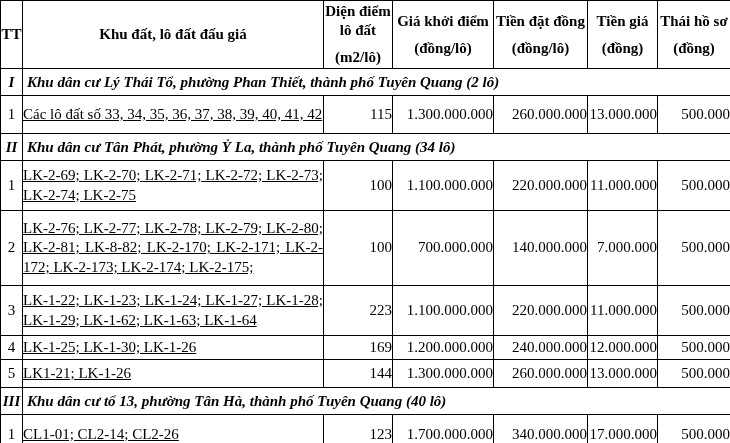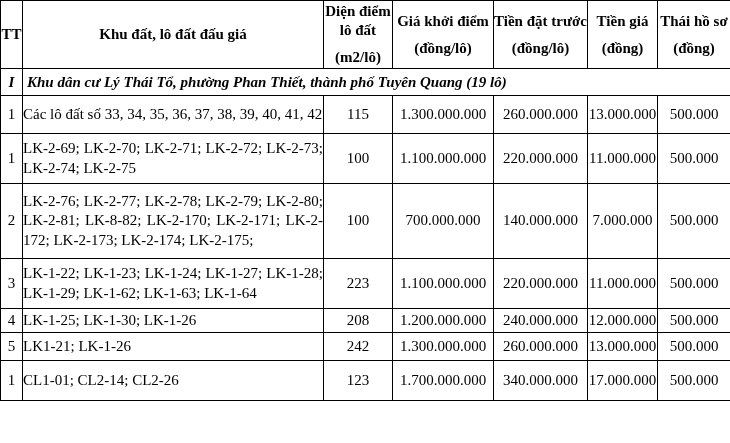--- a/index.html
+++ b/index.html
@@ -70,23 +70,24 @@
     font-size: 15px;
     line-height: 1.3;
     vertical-align: middle;
   }
   td.tt {
     text-align: center;
   }
   td.lots {
     text-align: justify;
     padding: 1px 3px 1px 3px;
+    text-decoration: underline;
   }
   td.num {
-    text-align: center;
+    text-align: right;
     padding: 1px 2px;
   }
 </style>
 </head>
 <body>
 
 <table class="auction">
   <colgroup>
     <col class="c-tt">
       <col class="c-lots">
@@ -102,49 +103,53 @@
       <th>Khu đất, lô đất đấu giá</th>
       <th>
         <span>Diện điểm lô đất</span>
         <span class="unit">(m2/lô)</span>
       </th>
       <th>
         <span>Giá khởi điểm</span>
         <span class="unit">(đồng/lô)</span>
       </th>
       <th>
-        <span>Tiền đặt trước</span>
+        <span>Tiền đặt đồng</span>
         <span class="unit">(đồng/lô)</span>
       </th>
       <th>
         <span>Tiền giá</span>
         <span class="unit">(đồng)</span>
       </th>
       <th>
         <span>Thái hồ sơ</span>
         <span class="unit">(đồng)</span>
       </th>
     </tr>
   </thead>
   <tbody>
 
     <tr class="section-row" style="height:27px">
       <td class="sec-num">I</td>
-      <td class="sec-title" colspan="6">Khu dân cư Lý Thái Tổ, phường Phan Thiết, thành phố Tuyên Quang (19 lô)</td>
+      <td class="sec-title" colspan="6">Khu dân cư Lý Thái Tổ, phường Phan Thiết, thành phố Tuyên Quang (2 lô)</td>
     </tr>
     <tr class="data-row" style="height:38px">
       <td class="tt">1</td>
       <td class="lots">Các lô đất số 33, 34, 35, 36, 37, 38, 39, 40, 41, 42</td>
       <td class="num">115</td>
       <td class="num">1.300.000.000</td>
       <td class="num">260.000.000</td>
       <td class="num">13.000.000</td>
       <td class="num">500.000</td>
     </tr>
 
+    <tr class="section-row" style="height:27px">
+      <td class="sec-num">II</td>
+      <td class="sec-title" colspan="6">Khu dân cư Tân Phát, phường Ỷ La, thành phố Tuyên Quang (34 lô)</td>
+    </tr>
     <tr class="data-row" style="height:50px">
       <td class="tt">1</td>
       <td class="lots">LK-2-69; LK-2-70; LK-2-71; LK-2-72; LK-2-73; LK-2-74; LK-2-75</td>
       <td class="num">100</td>
       <td class="num">1.100.000.000</td>
       <td class="num">220.000.000</td>
       <td class="num">11.000.000</td>
       <td class="num">500.000</td>
     </tr>
     <tr class="data-row" style="height:75px">
@@ -161,36 +166,40 @@
       <td class="lots">LK-1-22; LK-1-23; LK-1-24; LK-1-27; LK-1-28; LK-1-29; LK-1-62; LK-1-63; LK-1-64</td>
       <td class="num">223</td>
       <td class="num">1.100.000.000</td>
       <td class="num">220.000.000</td>
       <td class="num">11.000.000</td>
       <td class="num">500.000</td>
     </tr>
     <tr class="data-row" style="height:24px">
       <td class="tt">4</td>
       <td class="lots">LK-1-25; LK-1-30; LK-1-26</td>
-      <td class="num">208</td>
+      <td class="num">169</td>
       <td class="num">1.200.000.000</td>
       <td class="num">240.000.000</td>
       <td class="num">12.000.000</td>
       <td class="num">500.000</td>
     </tr>
     <tr class="data-row" style="height:28px">
       <td class="tt">5</td>
       <td class="lots">LK1-21; LK-1-26</td>
-      <td class="num">242</td>
+      <td class="num">144</td>
       <td class="num">1.300.000.000</td>
       <td class="num">260.000.000</td>
       <td class="num">13.000.000</td>
       <td class="num">500.000</td>
     </tr>
 
+    <tr class="section-row" style="height:27px">
+      <td class="sec-num">III</td>
+      <td class="sec-title" colspan="6">Khu dân cư tổ 13, phường Tân Hà, thành phố Tuyên Quang (40 lô)</td>
+    </tr>
     <tr class="data-row" style="height:40px">
       <td class="tt">1</td>
       <td class="lots">CL1-01; CL2-14; CL2-26</td>
       <td class="num">123</td>
       <td class="num">1.700.000.000</td>
       <td class="num">340.000.000</td>
       <td class="num">17.000.000</td>
       <td class="num">500.000</td>
     </tr>
   </tbody>

